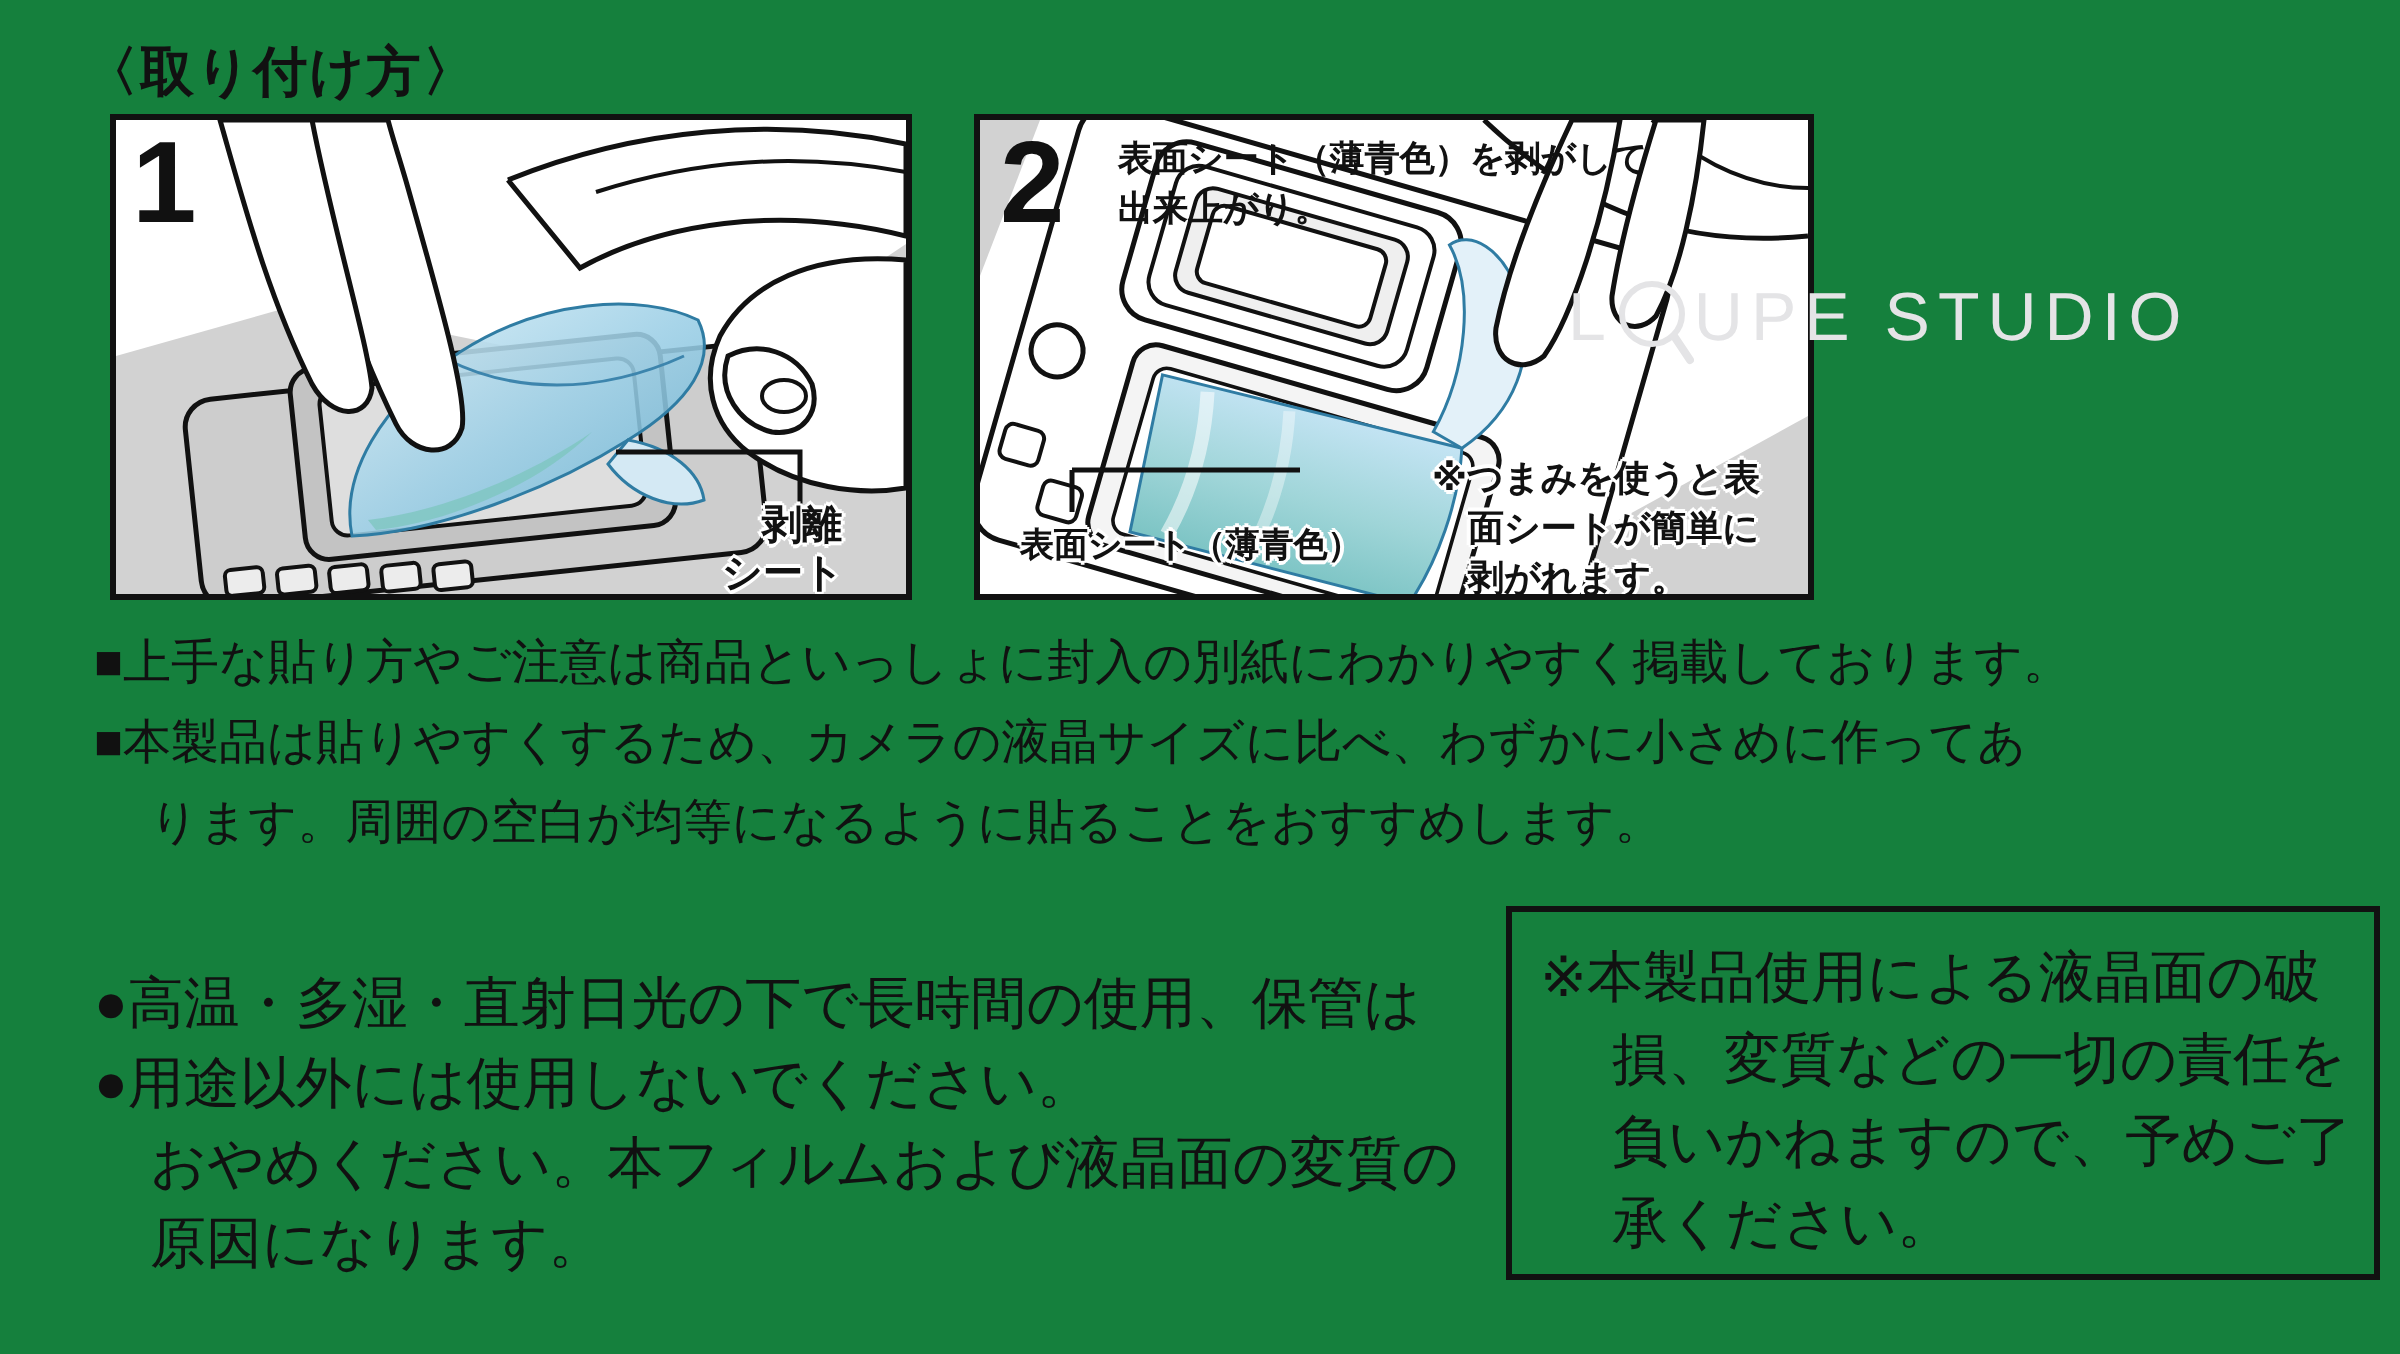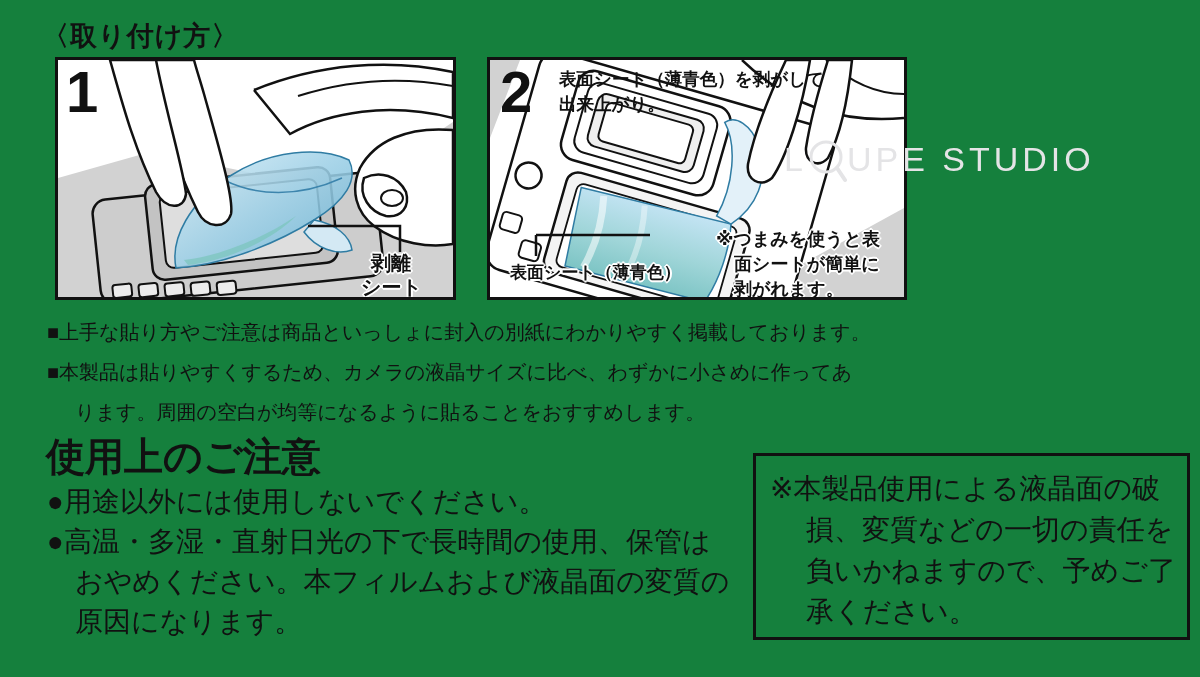--- a/index.html
+++ b/index.html
@@ -12,28 +12,28 @@
   .panel2{left:487px;width:420px;}
   .panel svg{position:absolute;left:0;top:0;}
   .step-num{position:absolute;font-size:58px;font-weight:bold;line-height:0.95;z-index:4;}
   .panel1 .step-num{left:8px;top:4px;}
   .panel2 .step-num{left:10px;top:4px;}
   .step-text{position:absolute;font-size:17.5px;font-weight:bold;line-height:25px;z-index:4;white-space:nowrap;}
   .panel1 .step-text{left:35px;top:5px;}
   .panel2 .step-text{left:57px;top:7px;margin-left:12px;}
   .halo{text-shadow:-2px 0 #fff,2px 0 #fff,0 -2px #fff,0 2px #fff,-1px -1px #fff,1px 1px #fff,1px -1px #fff,-1px 1px #fff;}
   .label1{position:absolute;left:303px;top:191px;font-size:20px;font-weight:bold;line-height:24px;z-index:5;white-space:nowrap;}
-  .label1 .ind{margin-left:10px;}
+  .label1 .ind{margin-left:20px;}
   .label2{position:absolute;left:20px;top:201px;font-size:17px;font-weight:bold;z-index:5;white-space:nowrap;}
   .note2{position:absolute;left:226px;top:167px;font-size:18px;font-weight:bold;line-height:25px;z-index:5;white-space:nowrap;}
   .note2 .cont{margin-left:18px;}
   .watermark{position:absolute;left:784px;top:136px;z-index:30;display:flex;align-items:flex-start;
              color:#e4e4e6;font-size:34px;letter-spacing:4px;font-weight:400;pointer-events:none;}
   .watermark .wm-txt{line-height:46px;}
-  .notes{position:absolute;left:47px;top:312px;font-size:20px;line-height:40px;white-space:nowrap;}
+  .notes{position:absolute;left:47px;top:312px;font-size:24px;line-height:40px;white-space:nowrap;}
   .notes .cont{margin-left:28px;}
   .pre-heading{position:absolute;left:46px;top:430px;font-size:39px;font-weight:bold;}
   .pre-items{position:absolute;left:47px;top:482px;font-size:28px;line-height:40px;white-space:nowrap;}
   .pre-items .cont{margin-left:28px;}
   .disclaimer{position:absolute;left:753px;top:453px;width:437px;height:187px;border:3px solid #111;
               box-sizing:border-box;padding:12px 8px 0 14px;font-size:28px;line-height:41px;white-space:nowrap;}
   .disclaimer .cont{margin-left:36px;}
 </style>
 </head>
 <body>
@@ -150,24 +150,23 @@
     </svg>
     <span class="wm-txt">UPE STUDIO</span>
   </div>
 
   <div class="notes">
     <div>■上手な貼り方やご注意は商品といっしょに封入の別紙にわかりやすく掲載しております。</div>
     <div>■本製品は貼りやすくするため、カメラの液晶サイズに比べ、わずかに小さめに作ってあ</div>
     <div class="cont">ります。周囲の空白が均等になるように貼ることをおすすめします。</div>
   </div>
 
-  <div class="pre-heading">使用上のご注意</div>
   <div class="pre-items">
+    <div>●高温・多湿・直射日光の下で長時間の使用、保管は</div>
     <div>●用途以外には使用しないでください。</div>
-    <div>●高温・多湿・直射日光の下で長時間の使用、保管は</div>
     <div class="cont">おやめください。本フィルムおよび液晶面の変質の</div>
     <div class="cont">原因になります。</div>
   </div>
 
   <div class="disclaimer">
     <div>※本製品使用による液晶面の破</div>
     <div class="cont">損、変質などの一切の責任を</div>
     <div class="cont">負いかねますので、予めご了</div>
     <div class="cont">承ください。</div>
   </div>

